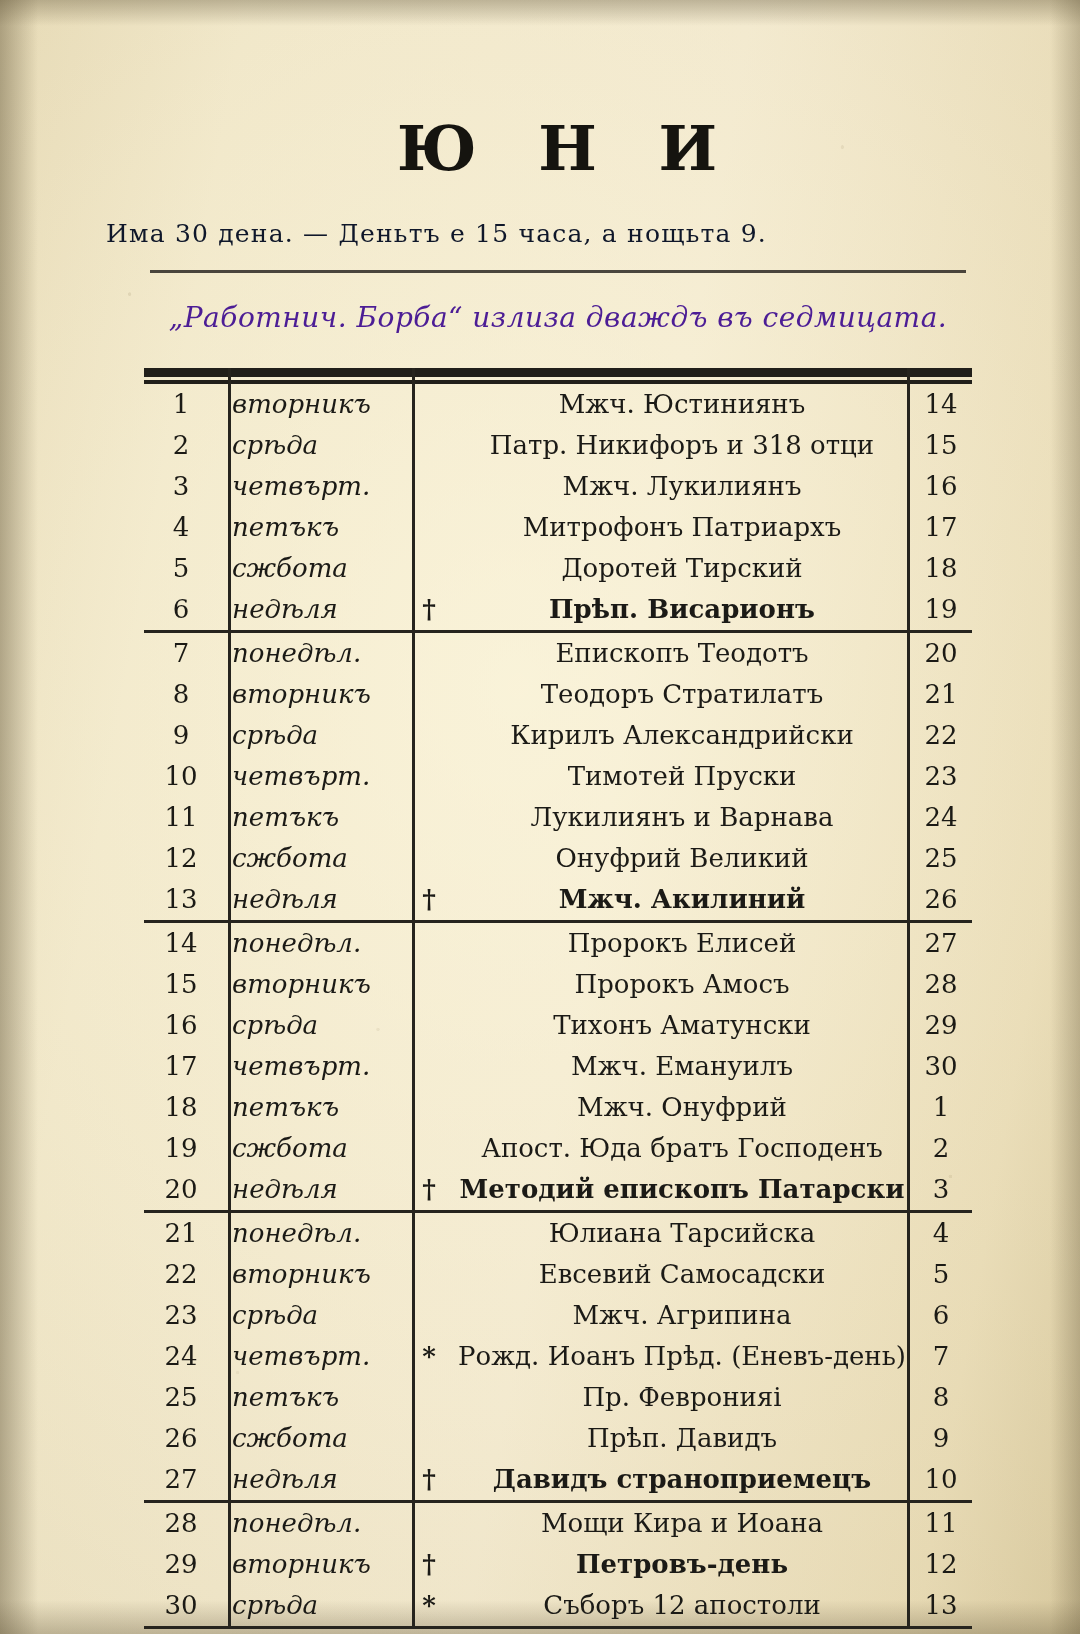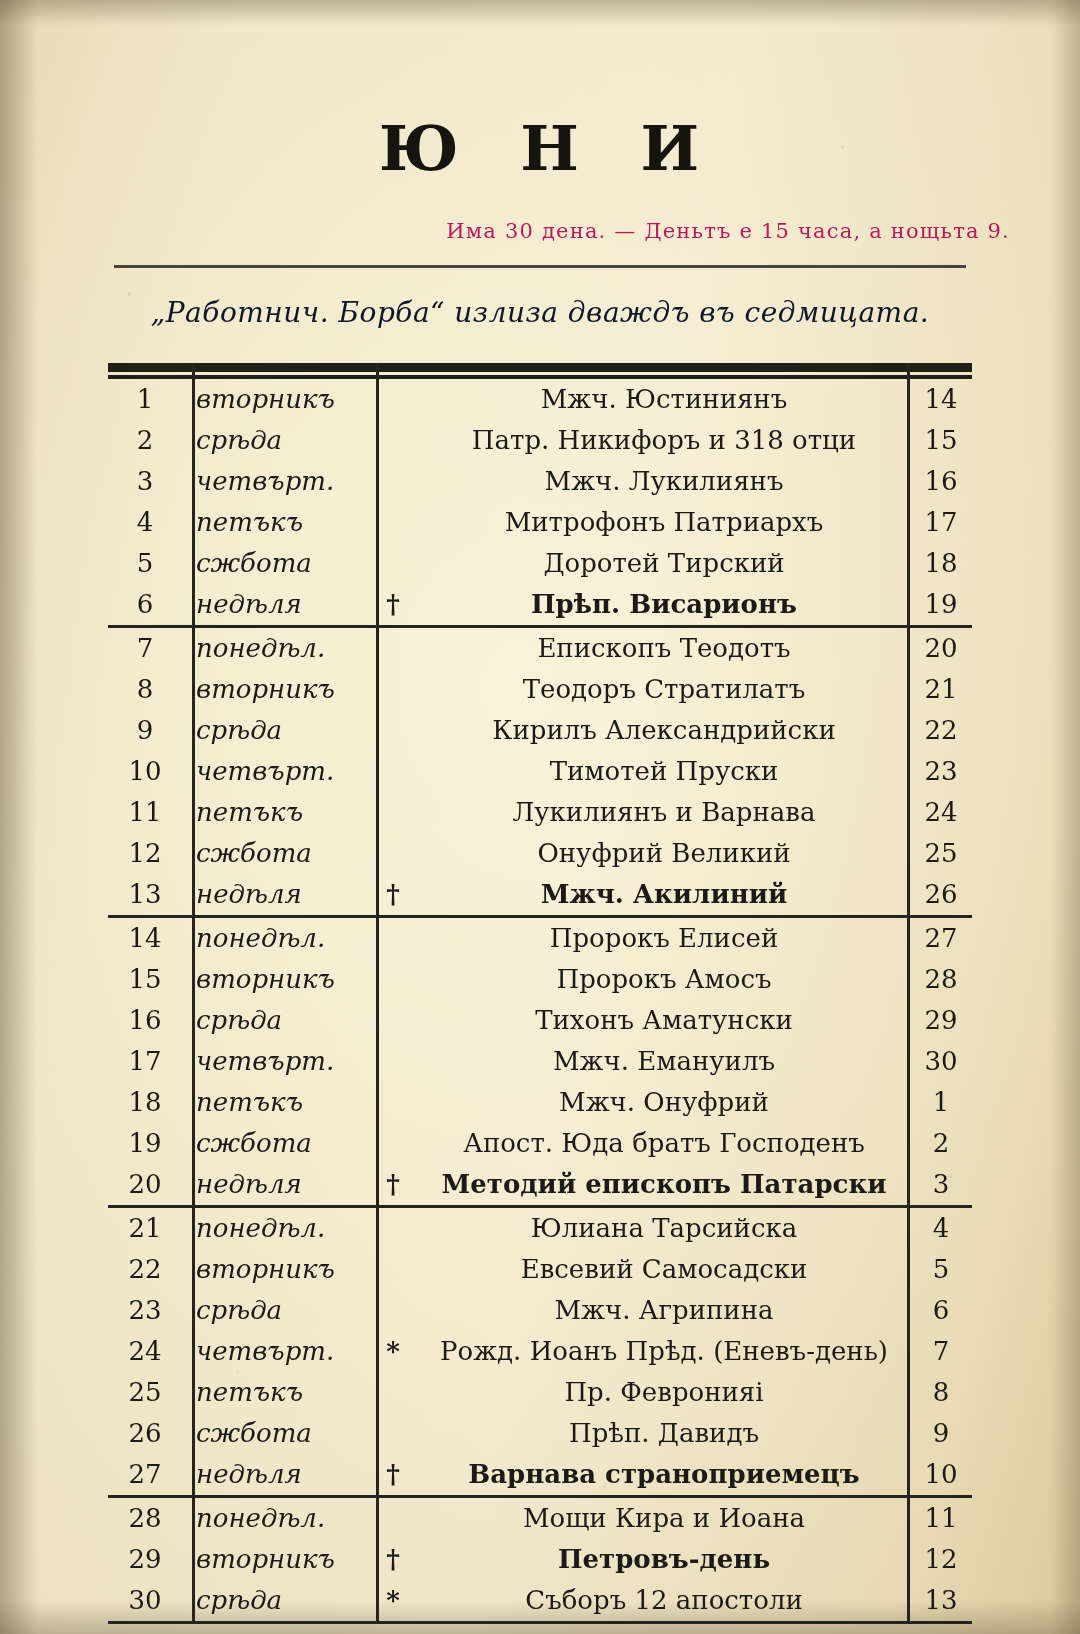--- a/index.html
+++ b/index.html
@@ -50,55 +50,56 @@
       radial-gradient(circle at 22% 84%, rgba(120,100,60,0.08) 0 1.3px, transparent 2px),
       radial-gradient(circle at 66% 35%, rgba(120,100,60,0.07) 0 1.2px, transparent 2px);
     pointer-events: none;
   }
 
   .page {
     position: absolute;
     inset: 0;
     padding: 0 70px;
     box-sizing: border-box;
+    margin-left: 36px;
   }
 
   .month-title {
     text-align: center;
     font-size: 62px;
     letter-spacing: 20px;
     font-weight: 700;
     margin-top: 112px;
     margin-left: 18px;
     color: #15140f;
     font-family: "DejaVu Serif", serif;
   }
 
   .subtitle {
-    text-align: right;
-    font-size: 21px;
+    text-align: left;
+    font-size: 25px;
     margin-top: 34px;
     letter-spacing: 1.2px;
-    color: #be185d;
+    color: #0f172a;
   }
 
   .rule {
     margin: 22px 44px 0 44px;
     height: 3px;
     background: #2b2823;
     opacity: 0.85;
   }
 
   .banner {
     margin-top: 28px;
     text-align: center;
     font-style: italic;
     font-size: 28px;
     letter-spacing: 0.5px;
-    color: #0f172a;
+    color: #4c1d95;
     font-family: "DejaVu Serif", serif;
   }
 
   .table-wrap {
     margin: 34px 38px 0 38px;
     position: relative;
   }
   .topbar {
     height: 9px;
     background: #211f1a;
@@ -387,21 +388,21 @@
             <td class="col-num daynum">26</td>
             <td class="col-day">сжбота</td>
             <td class="col-mark"></td>
             <td class="col-name">Прѣп. Давидъ</td>
             <td class="col-right rightnum">9</td>
           </tr>
           <tr class="day-row">
             <td class="col-num daynum">27</td>
             <td class="col-day">недѣля</td>
             <td class="col-mark cross">†</td>
-            <td class="col-name bold-entry">Варнава страноприемецъ</td>
+            <td class="col-name bold-entry">Давидъ страноприемецъ</td>
             <td class="col-right rightnum">10</td>
           </tr>
           <tr class="group-sep">
             <td class="col-num"></td>
             <td class="col-day"></td>
             <td class="col-mark"></td>
             <td class="col-name"></td>
             <td class="col-right"></td>
           </tr>
           <tr class="day-row">

